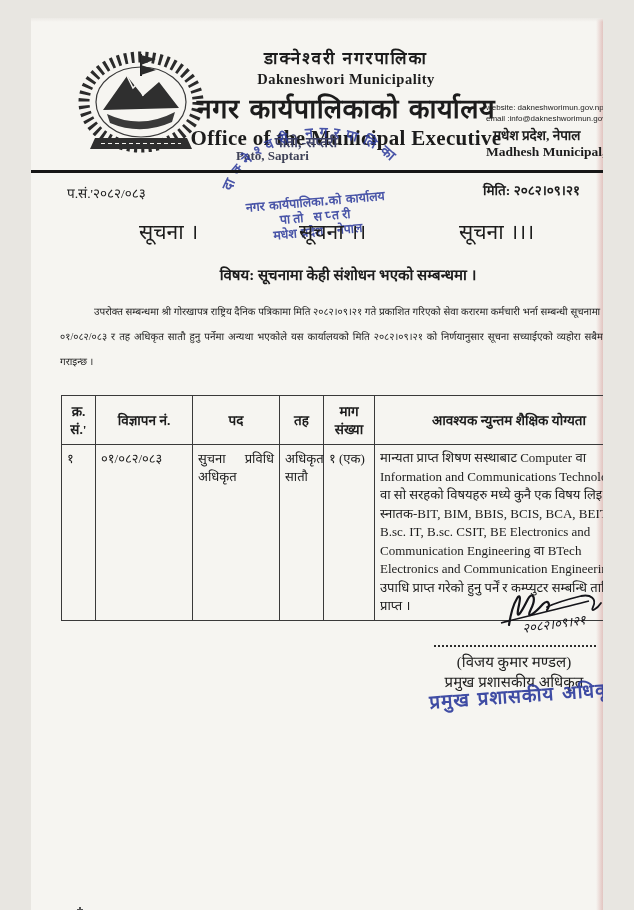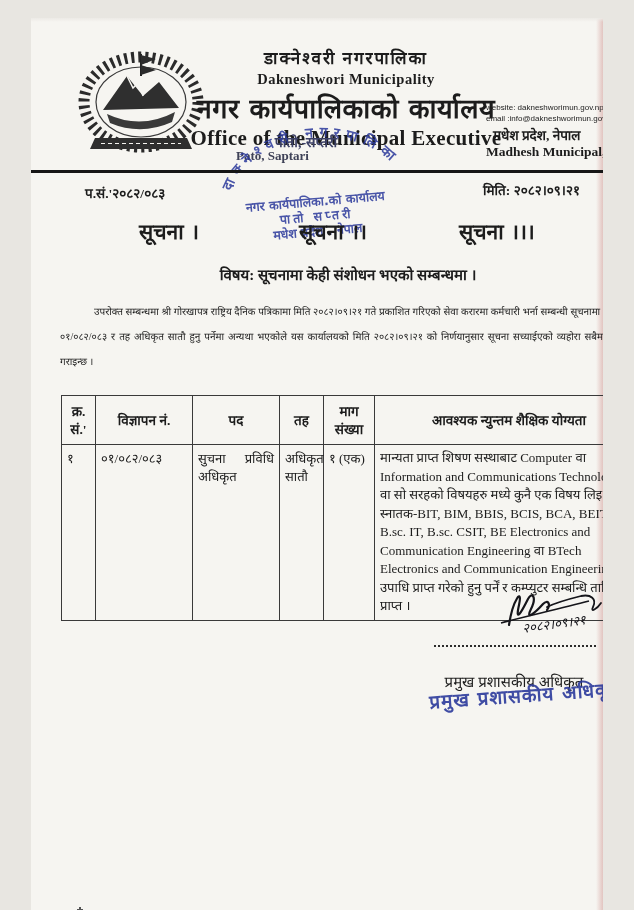--- a/index.html
+++ b/index.html
@@ -23,28 +23,28 @@
     font-family:"DejaVu Sans", sans-serif;}
   .office-en{font-size:21px;font-weight:bold;margin-top:0px;letter-spacing:.3px;}
   .contact{left:455px;top:84px;width:170px;font-family:"Liberation Sans",sans-serif;
     font-size:8px;line-height:11px;color:#222;}
   .place-np{left:205px;top:114px;width:140px;text-align:center;font-size:14px;font-weight:bold;color:#3c4066;}
   .place-en{left:205px;top:130px;width:140px;text-align:left;font-size:13px;font-weight:bold;color:#3f4257;}
   .prov-np{left:462px;top:108px;width:160px;font-size:13.5px;font-weight:bold;}
   .prov-en{left:455px;top:126px;width:175px;font-size:13.5px;font-weight:bold;}
   .rule{left:0;top:152px;width:634px;height:3px;background:#161616;}
 
-  .ref-no{left:54px;top:166px;font-size:13.5px;font-weight:bold;}
+  .ref-no{left:36px;top:166px;font-size:13.5px;font-weight:normal;}
   .date{left:452px;top:163px;font-size:13.5px;font-weight:bold;}
 
   
   .stamp1{left:170px;top:92px;width:224px;height:132px;transform:rotate(-5deg);opacity:.85;}
   .stamp1 text{fill:#2c3a9c;font-weight:bold;font-family:"DejaVu Sans",sans-serif;}
 
-  .notice{top:199px;font-size:21px;font-weight:bold;font-family:"DejaVu Sans",sans-serif;}
+  .notice{top:199px;font-size:21px;font-weight:normal;font-family:"DejaVu Sans",sans-serif;}
   .n1{left:108px;} .n2{left:268px;} .n3{left:428px;text-align:center;}
 
   .subject{left:0;top:246px;width:634px;text-align:center;font-size:15px;font-weight:bold;}
 
   .bodytext{left:29px;top:281px;width:582px;font-size:10px;line-height:25px;
     text-align:justify;text-indent:34px;}
 
   .tapasil{left:0;top:354px;width:634px;text-align:center;font-size:15px;font-weight:bold;
     text-decoration:underline;}
 
@@ -160,18 +160,19 @@
   </tbody>
     </table>
 
   <svg class="abs sig-svg" viewBox="0 0 180 64">
     <path d="M58,42 C62,16 72,4 68,22 C64,40 70,30 77,16 C81,8 86,14 80,26 C74,38 84,30 92,21 C97,16 100,21 96,27" fill="none" stroke="#15151a" stroke-width="2.2" stroke-linecap="round"></path>
     <path d="M50,40 C72,34 108,26 138,18" fill="none" stroke="#15151a" stroke-width="1.6"></path>
     <path d="M96,24 C104,20 118,16 130,13 C140,11 146,16 142,24 C139,30 146,26 150,20" fill="none" stroke="#15151a" stroke-width="1.8" stroke-linecap="round"></path>
     <text x="72" y="50" font-size="13" transform="rotate(-8 72 50)" fill="#15151a" font-family="DejaVu Sans, sans-serif" font-style="italic">२०८२।०९।२१</text>
   </svg>
   <div class="abs dotline"></div>
+  <div class="abs sig-name">(विजय कुमार मण्डल)</div>
   <div class="abs sig-title">प्रमुख प्रशासकीय अधिकृत</div>
   <div class="abs stamp2">प्रमुख प्रशासकीय अधिकृत</div>
 
   <div class="abs corner-mark"></div>
 
 </div>
 
 </body></html>

